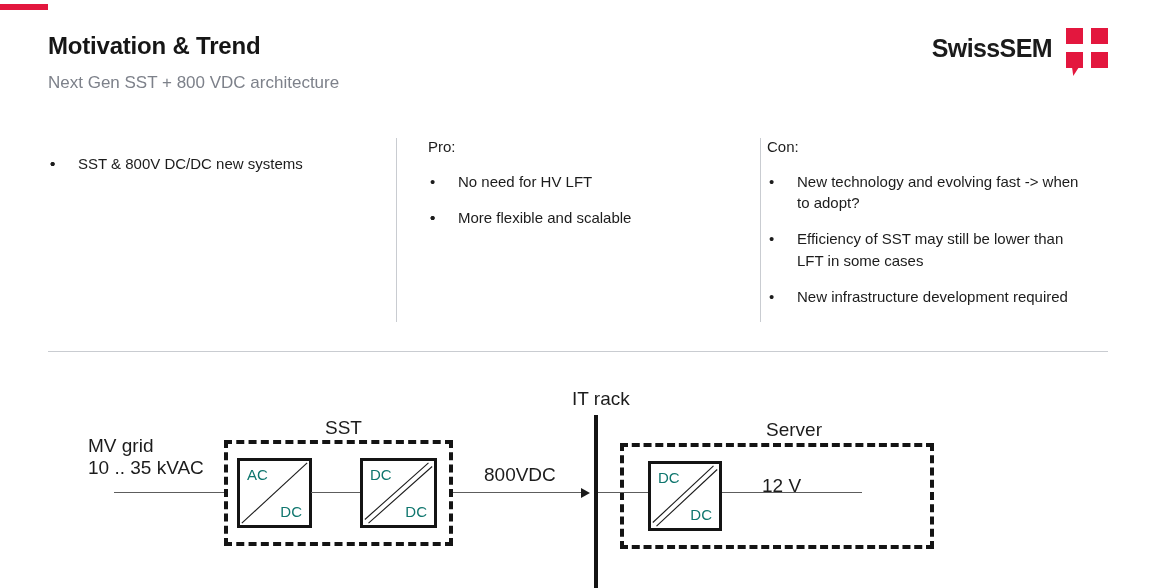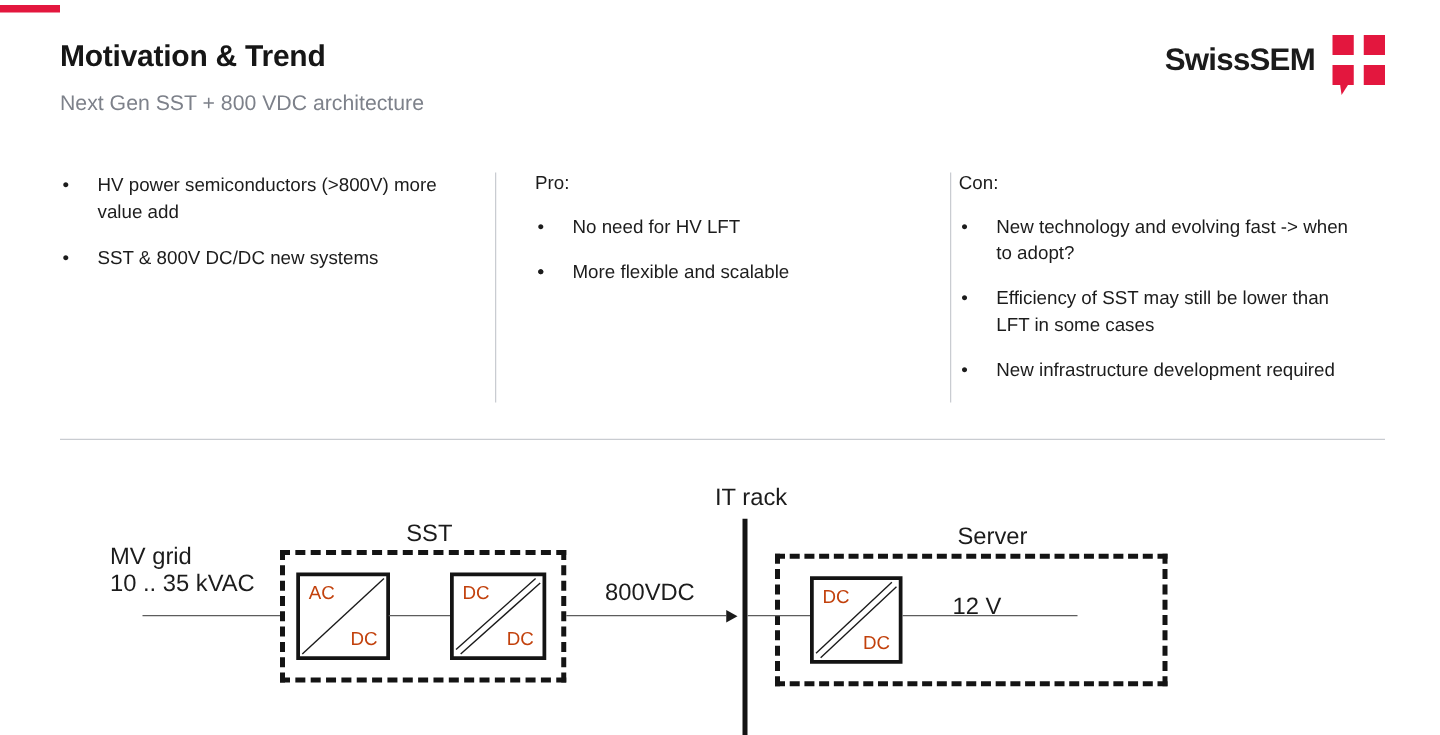--- a/index.html
+++ b/index.html
@@ -168,21 +168,21 @@
   }
   .conv-block {
     position: absolute;
     box-sizing: border-box;
     border: 3px solid #141414;
     background: #ffffff;
   }
   .conv-block .lbl {
     position: absolute;
     font-size: 15px;
-    color: #c2410c;
+    color: #0f766e;
   }
   .conv-block .lbl.top  { left: 7px;  top: 5px; }
   .conv-block .lbl.bot  { right: 7px; bottom: 5px; }
   .conv-block .diag {
     position: absolute;
     left: 0; top: 0;
     width: 100%; height: 100%;
   }
   .wire {
     position: absolute;
@@ -222,21 +222,20 @@
       <div class="sq br"></div>
     </div>
   </div>
 
   <div class="columns">
 
     <div class="col c1">
       <ul class="bullets">
         <li class="bullet">
           <span class="dot">•</span>
-          <span>HV power semiconductors (&gt;800V) more value add</span>
         </li>
         <li class="bullet">
           <span class="dot">•</span>
           <span>SST &amp; 800V DC/DC new systems</span>
         </li>
       </ul>
     </div>
 
     <div class="col c2">
       <div class="col-heading">Pro:</div>

